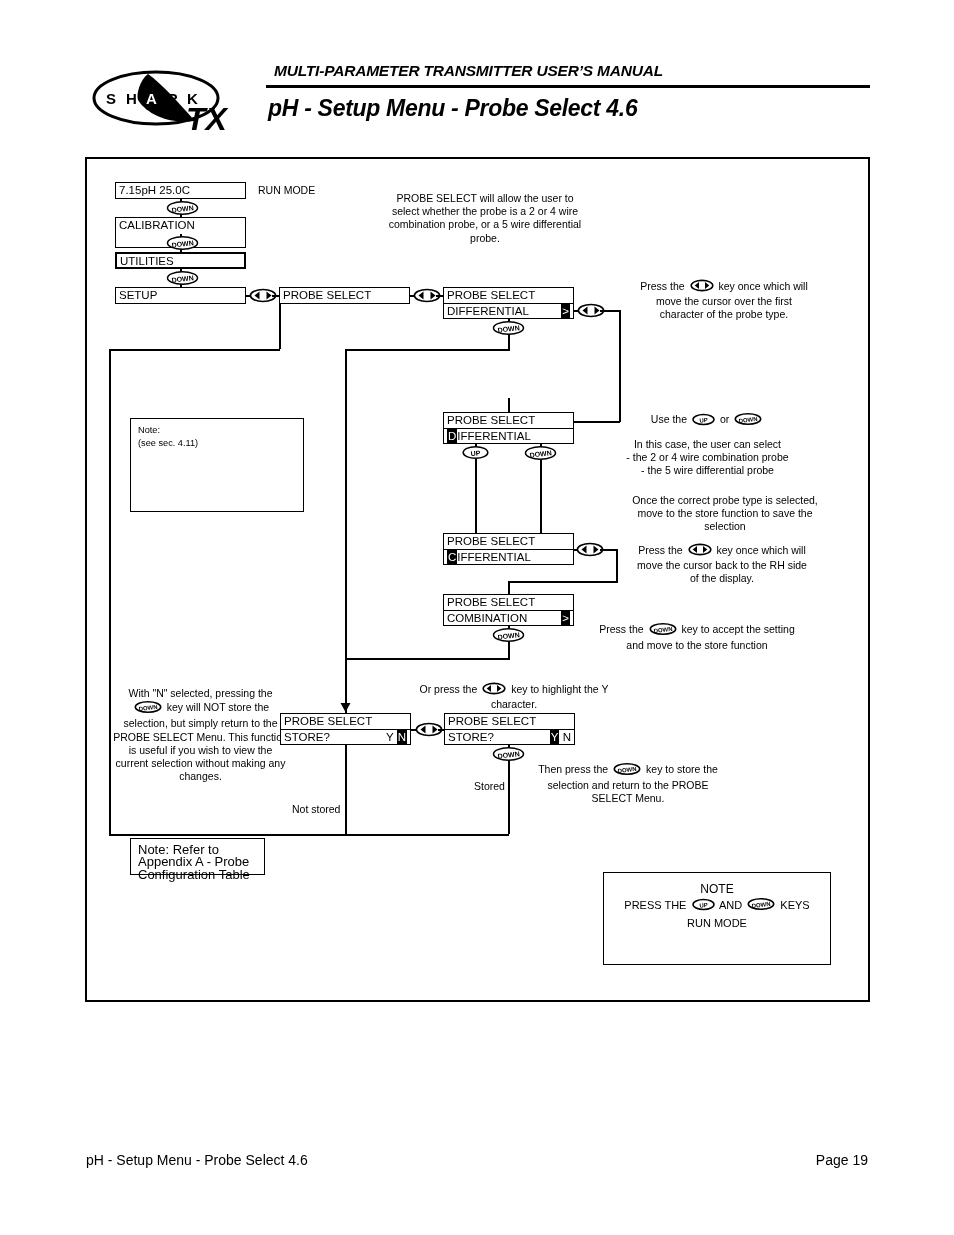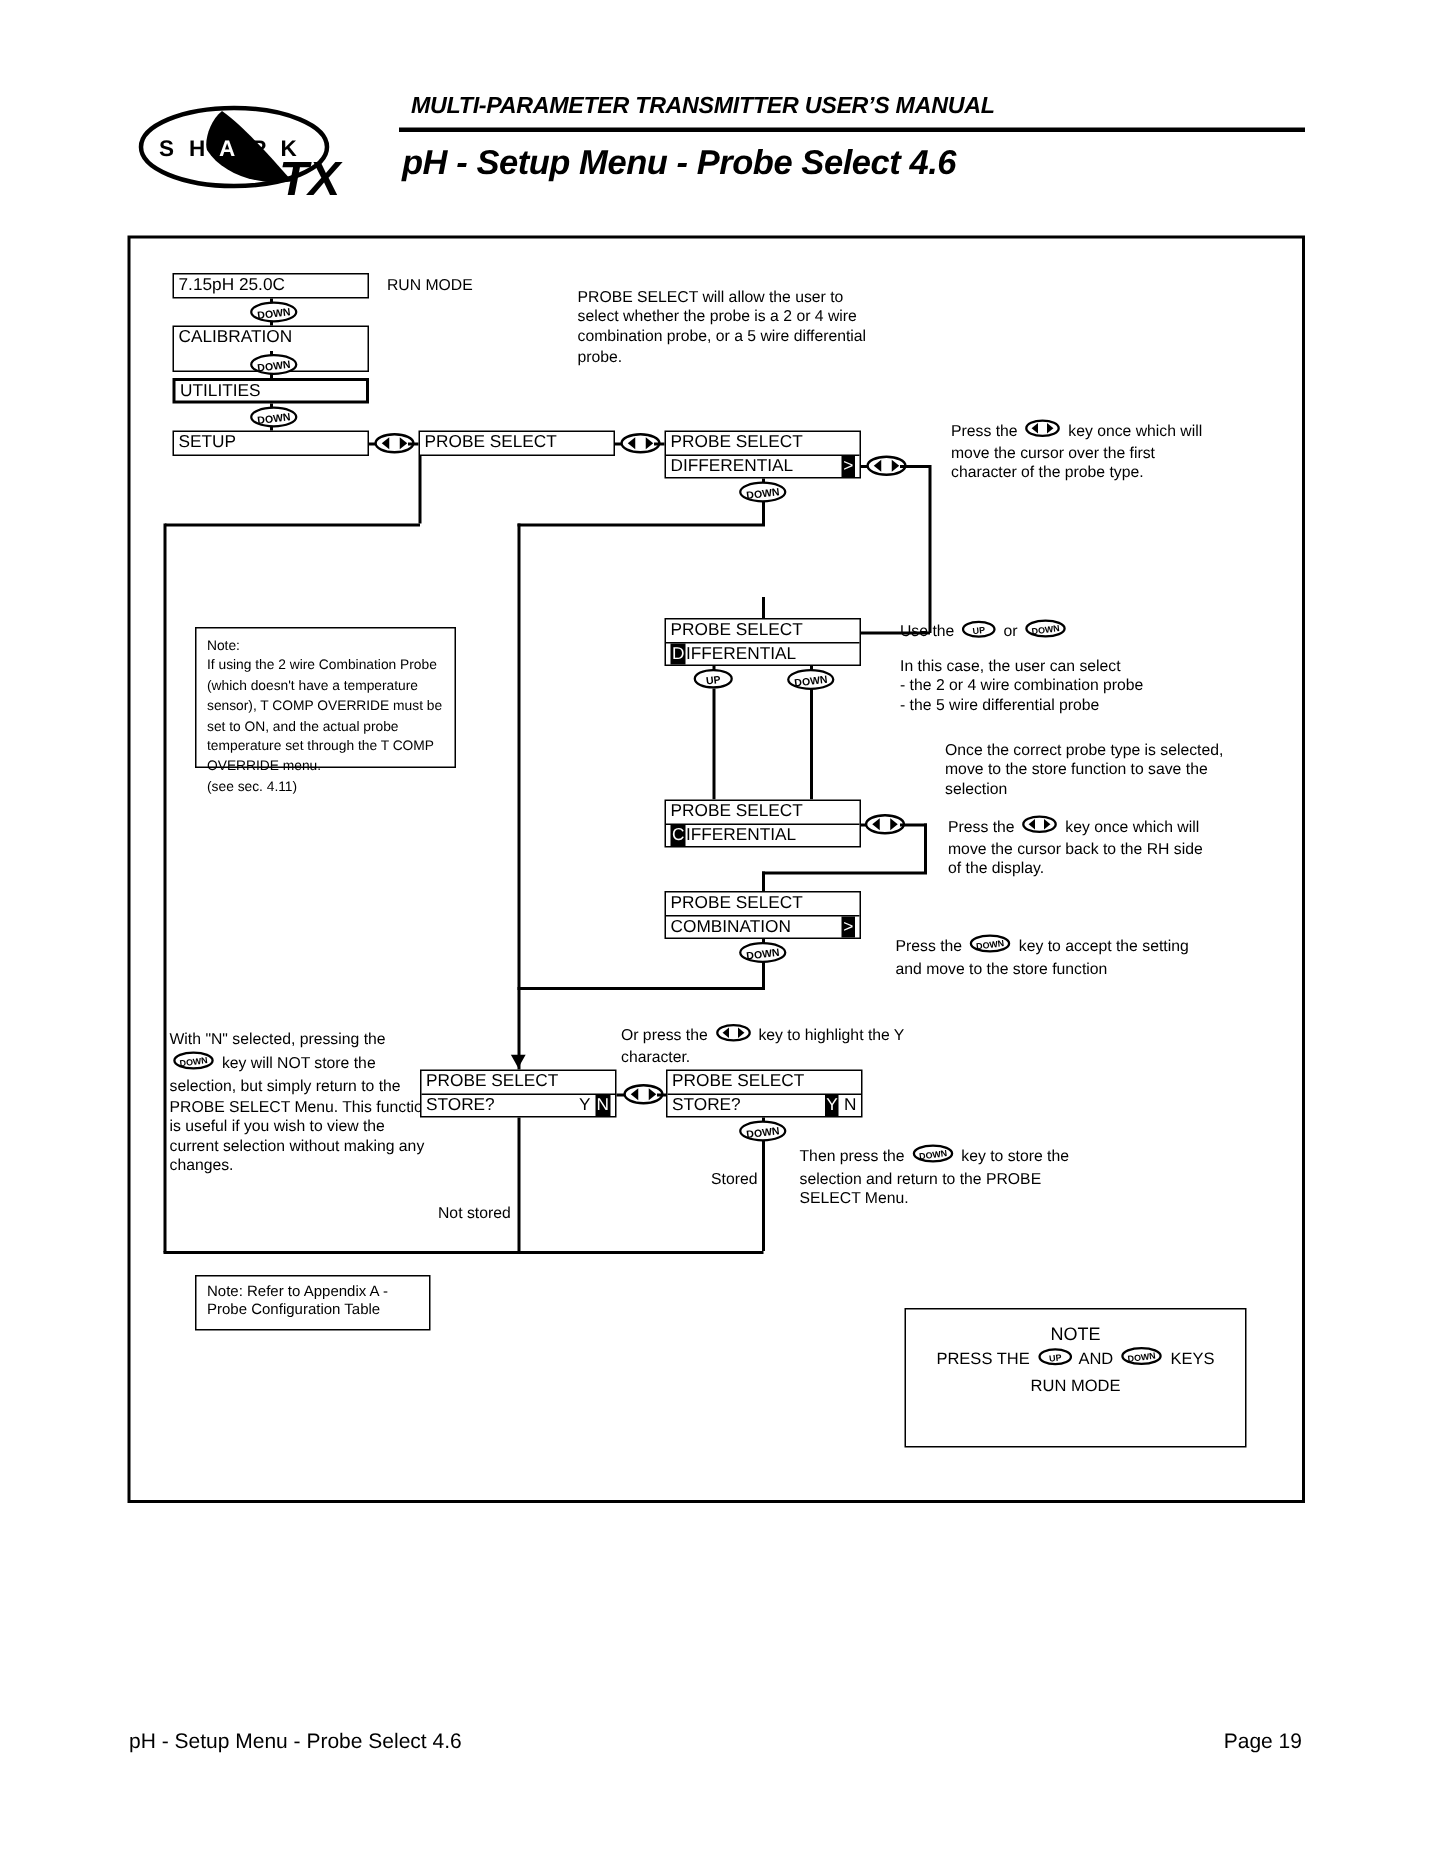--- a/index.html
+++ b/index.html
@@ -61,21 +61,21 @@
   .ln{position:absolute;background:#000;}
   .lnv{width:1.6px;}
   .lnh{height:1.6px;}
 
   
   .key{position:absolute;}
   .key svg{display:block;}
 
   
   .txt{
-    position:absolute; font-size:10.5px; line-height:13.2px; color:#000;
+    position:absolute; font-size:10.5px; line-height:13.2px; color:#000;text-align:center;
   }
   .caption{position:absolute;font-size:10.5px;}
 
   
   .notebox{
     position:absolute; border:1.3px solid #000; background:#fff;
     box-sizing:border-box; font-size:9.2px; line-height:13.4px; padding:5px 7px;
   }
   #note-bottom{
     border:1.6px solid #000; font-size:11px; line-height:16px;
@@ -219,21 +219,20 @@
 <div class="ln lnv abs" style="left:508px;top:334px;height:16px;"></div>
 <div class="ln lnh abs" style="left:345px;top:349px;width:165px;"></div>
 <div class="ln lnv abs" style="left:345px;top:349px;height:370px;"></div>
 <div class="ln lnv abs" style="left:279px;top:304px;height:45px;"></div>
 <div class="ln lnh abs" style="left:110px;top:349px;width:170px;"></div>
 <div class="ln lnv abs" style="left:109px;top:349px;height:486px;"></div>
 <div class="ln lnh abs" style="left:109px;top:834px;width:400px;"></div>
 
 <div class="notebox" style="left:130px;top:418px;width:174px;height:94px;">
   <div>Note:</div>
-  <div>If using the 2 wire Combination Probe (which doesn't have a temperature sensor), T COMP OVERRIDE must be set to ON, and the actual probe temperature set through the T COMP OVERRIDE menu.</div>
   <div>(see sec. 4.11)</div>
 </div>
 
 <div class="ln lnv abs" style="left:508px;top:398px;height:14px;"></div>
 <div class="lcd abs" style="left:443px;top:412px;width:131px;height:32px;">
   <span class="row">PROBE SELECT</span>
   <span class="row sep">
     <span class="inv">D</span><span>IFFERENTIAL</span>
   </span>
 </div>
@@ -417,21 +416,21 @@
   <span>Then press the</span>
   <span class="inlinekey">
     <svg width="28" height="14" viewBox="0 0 33 16">
       <ellipse cx="16.5" cy="8" rx="15" ry="6.2" fill="#fff" stroke="#000" stroke-width="1.8"></ellipse>
       <text x="16.5" y="11.4" text-anchor="middle" font-family="Liberation Sans, sans-serif" font-size="7" font-weight="bold" fill="#000" transform="rotate(-7 16.5 8)">DOWN</text>
     </svg>
   </span>
   <span>key to store the selection and return to the PROBE SELECT Menu.</span>
 </div>
 
-<div class="notebox" style="left:130px;top:838px;width:157px;height:37px;font-size:10px;line-height:12.4px;margin-top:12px;">Note: Refer to Appendix A - Probe Configuration Table</div>
+<div class="notebox" style="left:130px;top:838px;width:135px;height:37px;font-size:13px;line-height:12.4px;">Note: Refer to Appendix A - Probe Configuration Table</div>
 
 <div class="notebox" id="note-bottom" style="left:603px;top:872px;width:228px;height:93px;">
   <div class="nb-title">NOTE</div>
   <div>
     <span>PRESS THE</span>
     <span class="inlinekey">
       <svg width="23" height="13" viewBox="0 0 27 15">
         <ellipse cx="13.5" cy="7.5" rx="12.3" ry="5.8" fill="#fff" stroke="#000" stroke-width="1.8"></ellipse>
         <text x="13.5" y="10.8" text-anchor="middle" font-family="Liberation Sans, sans-serif" font-size="7" font-weight="bold" fill="#000" transform="rotate(-7 13.5 7.5)">UP</text>
       </svg>

